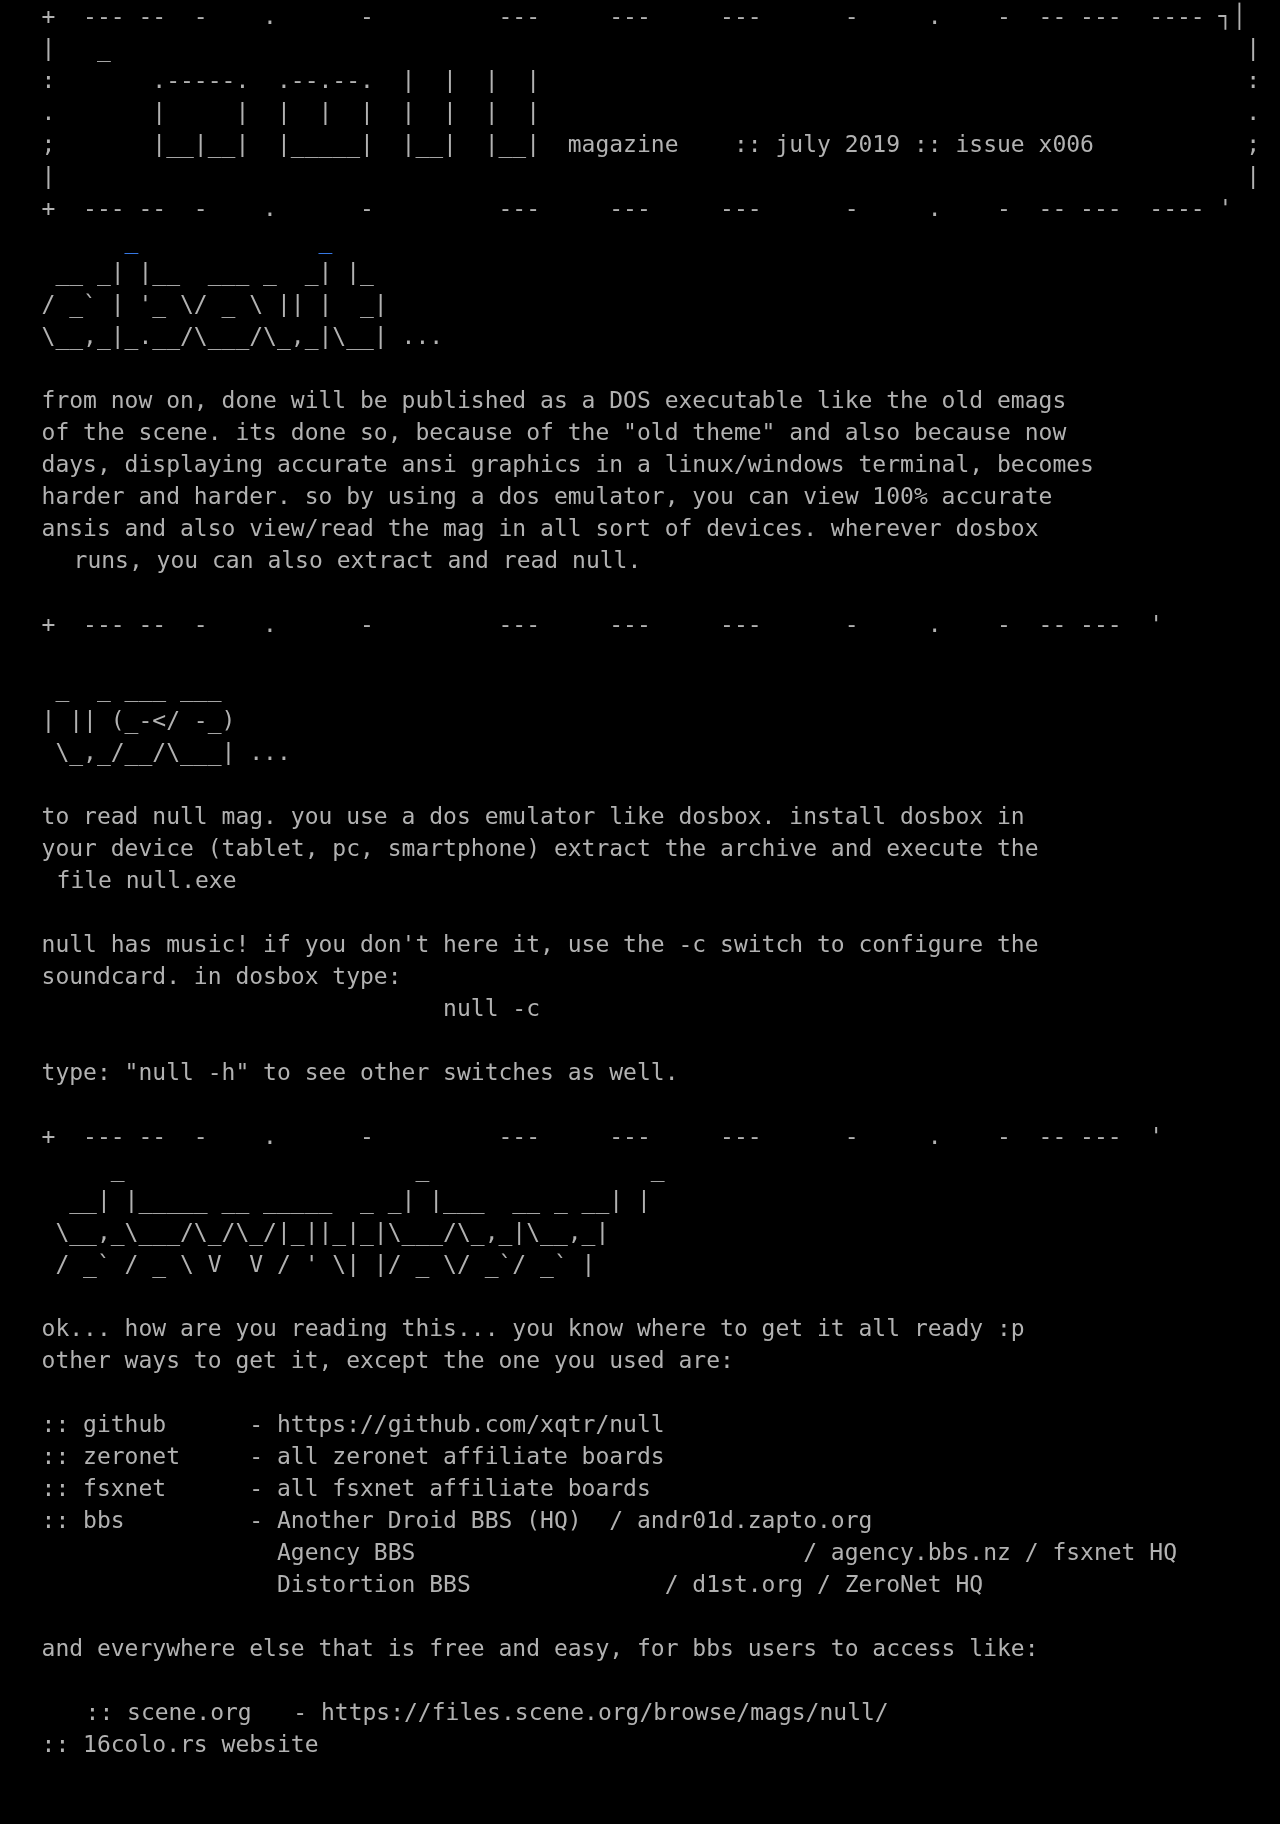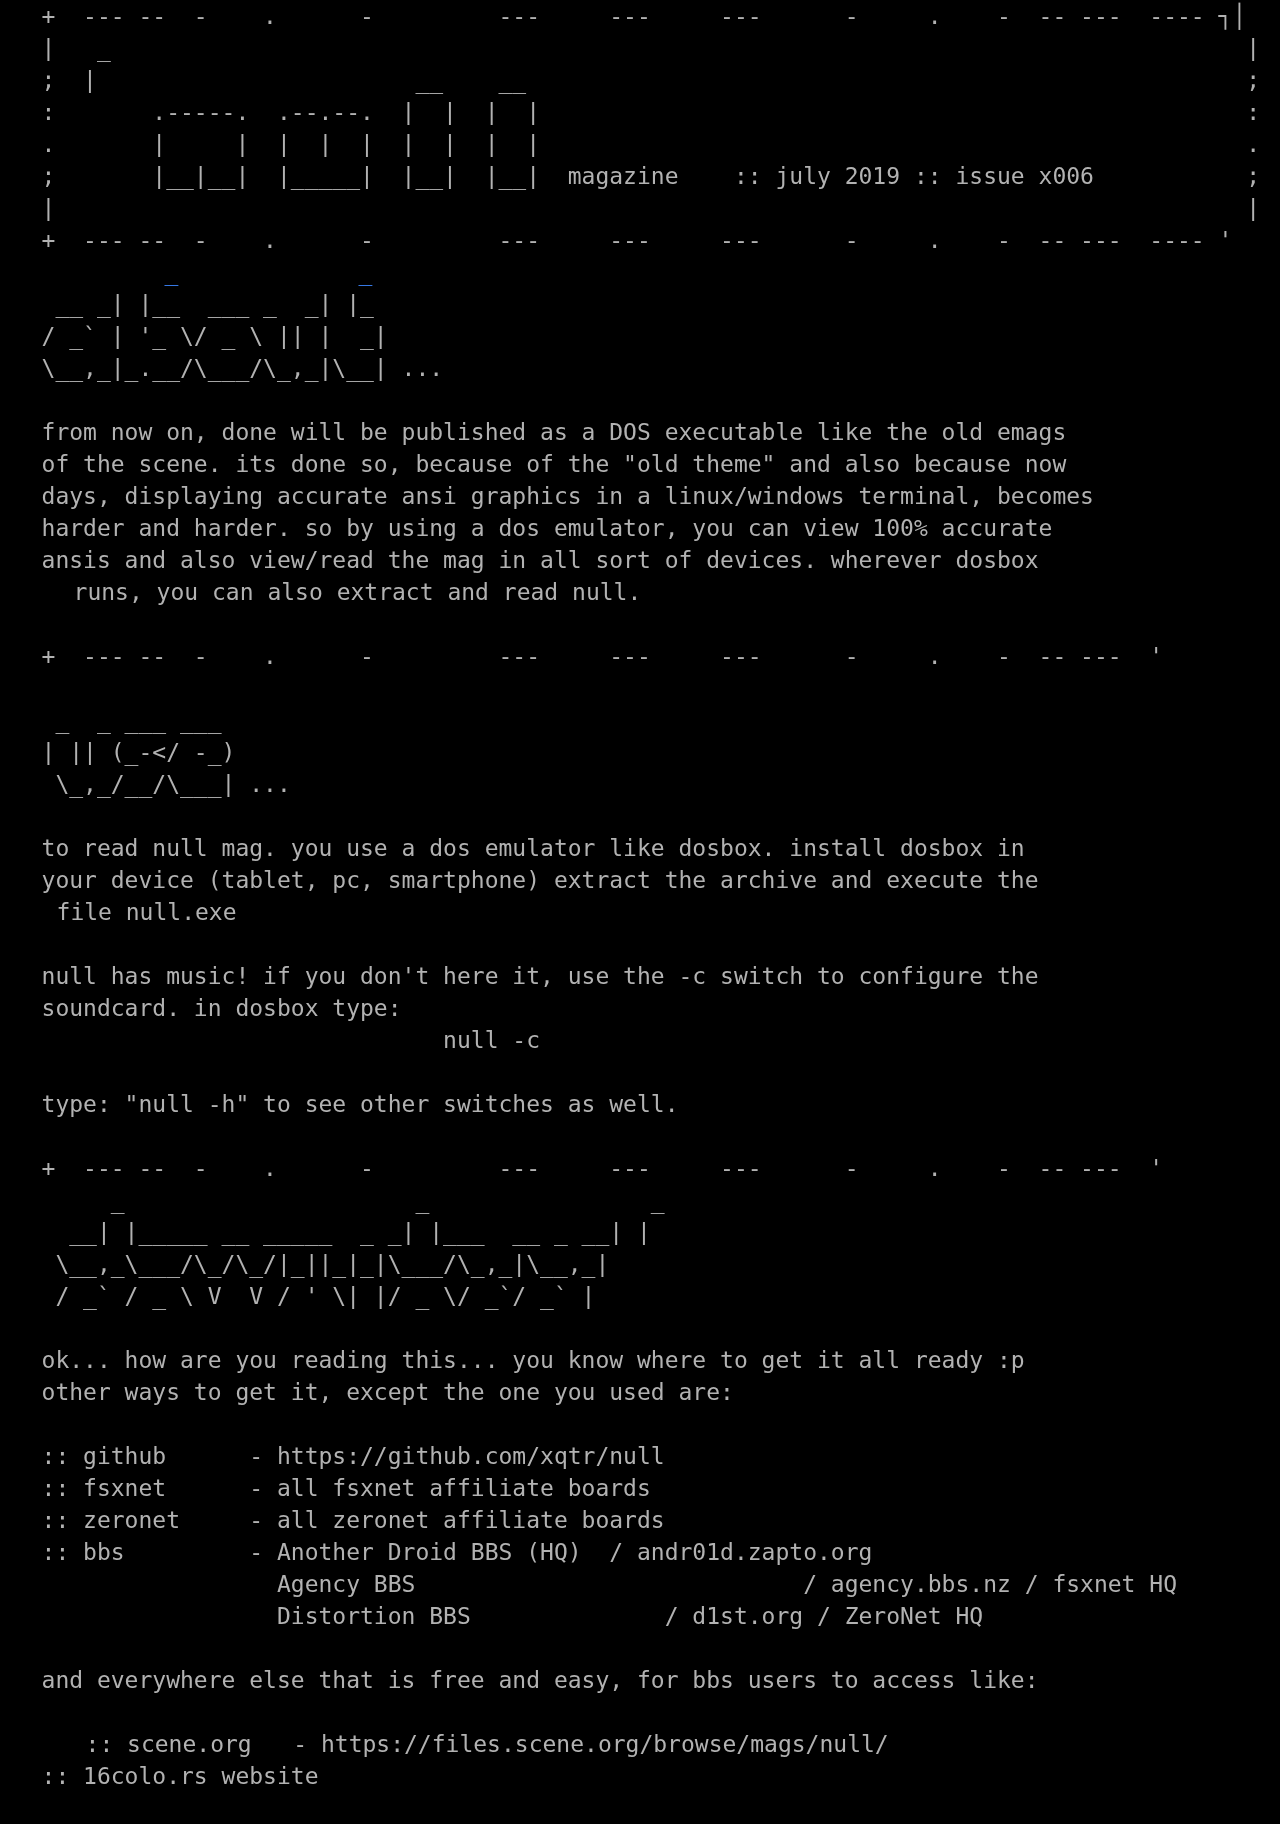--- a/index.html
+++ b/index.html
@@ -24,27 +24,26 @@
     color: #b2b2b2;
     letter-spacing: 0;
   }
 </style>
 </head>
 <body style="background: rgb(0, 0, 0);">
 
 <div class="terminal" id="terminal" style="background: rgb(0, 0, 0);">
     <div class="term-row" style="color: rgb(178, 178, 178);">   +  --- --  -    .      -         ---     ---     ---      -     .    -  -- ---  ---- ┐│</div>
     <div class="term-row" style="color: rgb(178, 178, 178);">   |   _                                                                                  |</div>
-    <div class="term-row" style="color: rgb(178, 178, 178);">   ;  |                       __    __                                                    ;</div>
     <div class="term-row" style="color: rgb(178, 178, 178);">   :       .-----.  .--.--.  |  |  |  |                                                   :</div>
     <div class="term-row" style="color: rgb(178, 178, 178);">   .       |     |  |  |  |  |  |  |  |                                                   .</div>
     <div class="term-row" style="color: rgb(178, 178, 178);">   ;       |__|__|  |_____|  |__|  |__|  magazine    :: july 2019 :: issue x006           ;</div>
     <div class="term-row" style="color: rgb(178, 178, 178);">   |                                                                                      |</div>
     <div class="term-row" style="color: rgb(178, 178, 178);">   +  --- --  -    .      -         ---     ---     ---      -     .    -  -- ---  ---- '</div>
-    <div class="term-row" style="color: #3b82f6; margin-left: 40px;">         _             _</div>
+    <div class="term-row" style="color: #3b82f6;">         _             _</div>
     <div class="term-row" style="color: rgb(178, 178, 178);">    __ _| |__  ___ _  _| |_</div>
     <div class="term-row" style="color: rgb(178, 178, 178);">   / _` | '_ \/ _ \ || |  _|</div>
     <div class="term-row" style="color: rgb(178, 178, 178);">   \__,_|_.__/\___/\_,_|\__| ...</div>
     <div class="term-row" style="color: rgb(178, 178, 178);"></div>
     <div class="term-row" style="color: rgb(178, 178, 178);">   from now on, done will be published as a DOS executable like the old emags</div>
     <div class="term-row" style="color: rgb(178, 178, 178);">   of the scene. its done so, because of the "old theme" and also because now</div>
     <div class="term-row" style="color: rgb(178, 178, 178);">   days, displaying accurate ansi graphics in a linux/windows terminal, becomes</div>
     <div class="term-row" style="color: rgb(178, 178, 178);">   harder and harder. so by using a dos emulator, you can view 100% accurate</div>
     <div class="term-row" style="color: rgb(178, 178, 178);">   ansis and also view/read the mag in all sort of devices. wherever dosbox</div>
     <div class="term-row" style="color: rgb(178, 178, 178); padding-left: 32px;">   runs, you can also extract and read null.</div>
@@ -68,22 +67,22 @@
     <div class="term-row" style="color: rgb(178, 178, 178);">   +  --- --  -    .      -         ---     ---     ---      -     .    -  -- ---  '</div>
     <div class="term-row" style="color: rgb(178, 178, 178);">        _                     _                _</div>
     <div class="term-row" style="color: rgb(178, 178, 178);">     __| |_____ __ _____  _ _| |___  __ _ __| |</div>
     <div class="term-row" style="color: rgb(178, 178, 178);">    \__,_\___/\_/\_/|_||_|_|\___/\_,_|\__,_|</div>
     <div class="term-row" style="color: rgb(178, 178, 178);">    / _` / _ \ V  V / ' \| |/ _ \/ _`/ _` |</div>
     <div class="term-row" style="color: rgb(178, 178, 178);"></div>
     <div class="term-row" style="color: rgb(178, 178, 178);">   ok... how are you reading this... you know where to get it all ready :p</div>
     <div class="term-row" style="color: rgb(178, 178, 178);">   other ways to get it, except the one you used are:</div>
     <div class="term-row" style="color: rgb(178, 178, 178);"></div>
     <div class="term-row" style="color: rgb(178, 178, 178);">   :: github      - https://github.com/xqtr/null</div>
+    <div class="term-row" style="color: rgb(178, 178, 178);">   :: zeronet     - all zeronet affiliate boards</div>
     <div class="term-row" style="color: rgb(178, 178, 178);">   :: fsxnet      - all fsxnet affiliate boards</div>
-    <div class="term-row" style="color: rgb(178, 178, 178);">   :: zeronet     - all zeronet affiliate boards</div>
     <div class="term-row" style="color: rgb(178, 178, 178);">   :: bbs         - Another Droid BBS (HQ)  / andr01d.zapto.org</div>
     <div class="term-row" style="color: rgb(178, 178, 178);">                    Agency BBS                            / agency.bbs.nz / fsxnet HQ</div>
     <div class="term-row" style="color: rgb(178, 178, 178);">                    Distortion BBS              / d1st.org / ZeroNet HQ</div>
     <div class="term-row" style="color: rgb(178, 178, 178);"></div>
     <div class="term-row" style="color: rgb(178, 178, 178);">   and everywhere else that is free and easy, for bbs users to access like:</div>
     <div class="term-row" style="color: rgb(178, 178, 178);"></div>
     <div class="term-row" style="color: rgb(178, 178, 178); padding-left: 44px;">   :: scene.org   - https://files.scene.org/browse/mags/null/</div>
     <div class="term-row" style="color: rgb(178, 178, 178);">   :: 16colo.rs website</div>
     <div class="term-row" style="color: rgb(178, 178, 178);"></div>
   </div>

